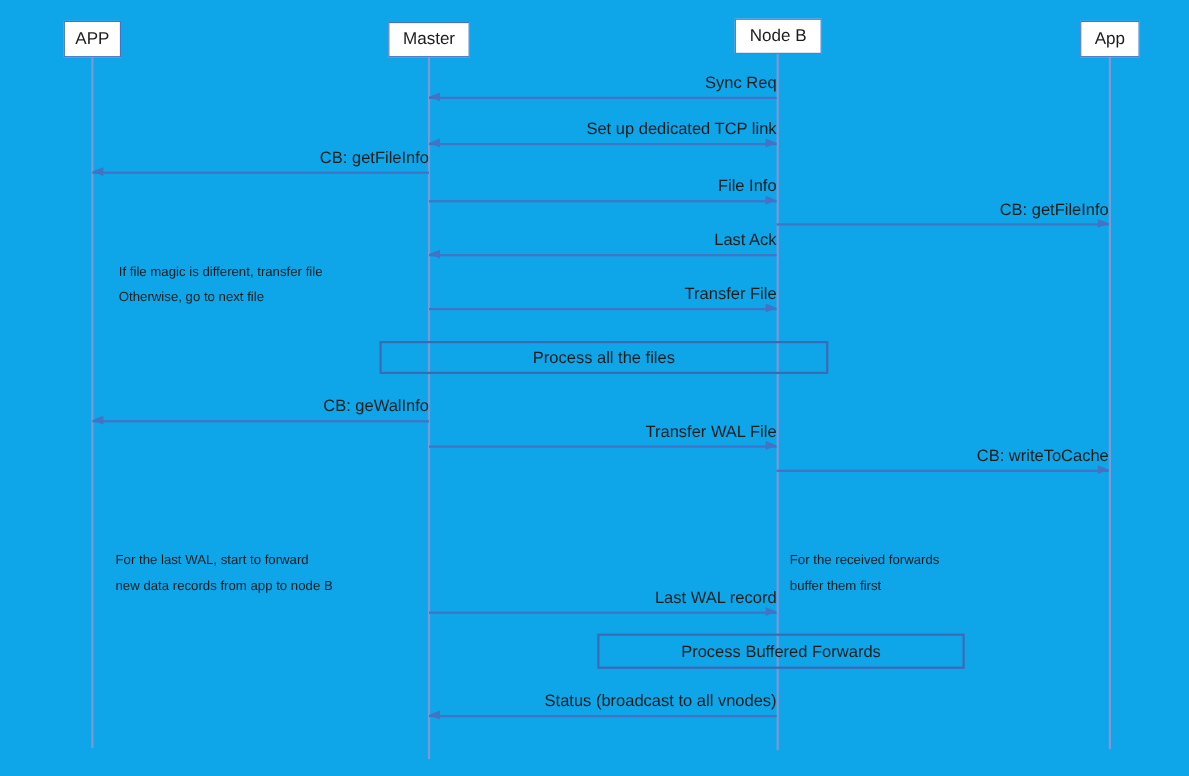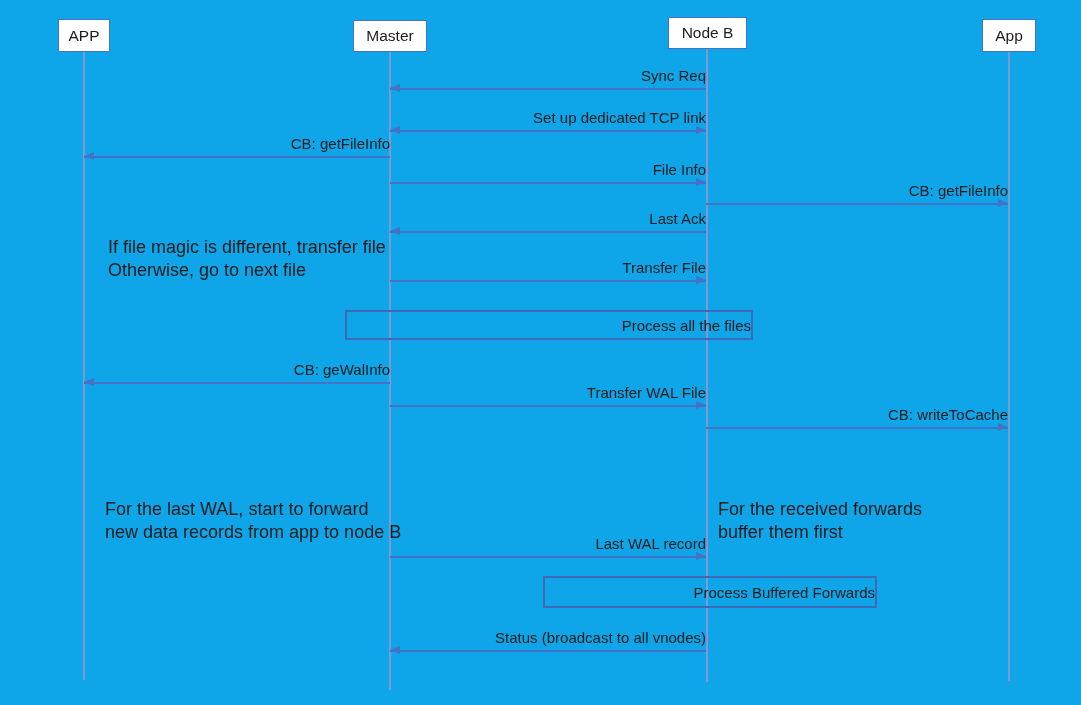--- a/index.html
+++ b/index.html
@@ -24,24 +24,24 @@
   .mlabel{
     position:absolute;left:0;right:0;bottom:5px;text-align:right;
     font-size:15px;white-space:nowrap;color:var(--text);
   }
   .mline{position:absolute;left:0;right:0;top:-0.8px;height:1.6px;background:var(--line);}
   .ah{position:absolute;top:-5.2px;width:0;height:0;border-top:4.6px solid transparent;border-bottom:4.6px solid transparent;}
   .ah-l{left:0;border-right:10px solid var(--line);}
   .ah-r{right:0;border-left:10px solid var(--line);}
   .pbox{
     position:absolute;border:2.5px solid var(--process-border);background:transparent;
-    display:flex;align-items:center;justify-content:flex-end;
+    display:flex;align-items:center;justify-content:center;
     font-size:15px;z-index:2;box-sizing:border-box;white-space:nowrap;
   }
-  .note{position:absolute;font-size:18px;line-height:23px;z-index:2;white-space:nowrap;}
+  .note{position:absolute;font-size:12px;line-height:23px;z-index:2;white-space:nowrap;}
 </style>
 </head>
 <body>
 
 <div class="canvas">
 
   <div class="lifeline" style="left:83px;top:52px;height:628px"></div>
   <div class="lifeline" style="left:389px;top:52px;height:638px"></div>
   <div class="lifeline" style="left:706px;top:49px;height:633px"></div>
   <div class="lifeline" style="left:1008px;top:52px;height:629px"></div>

